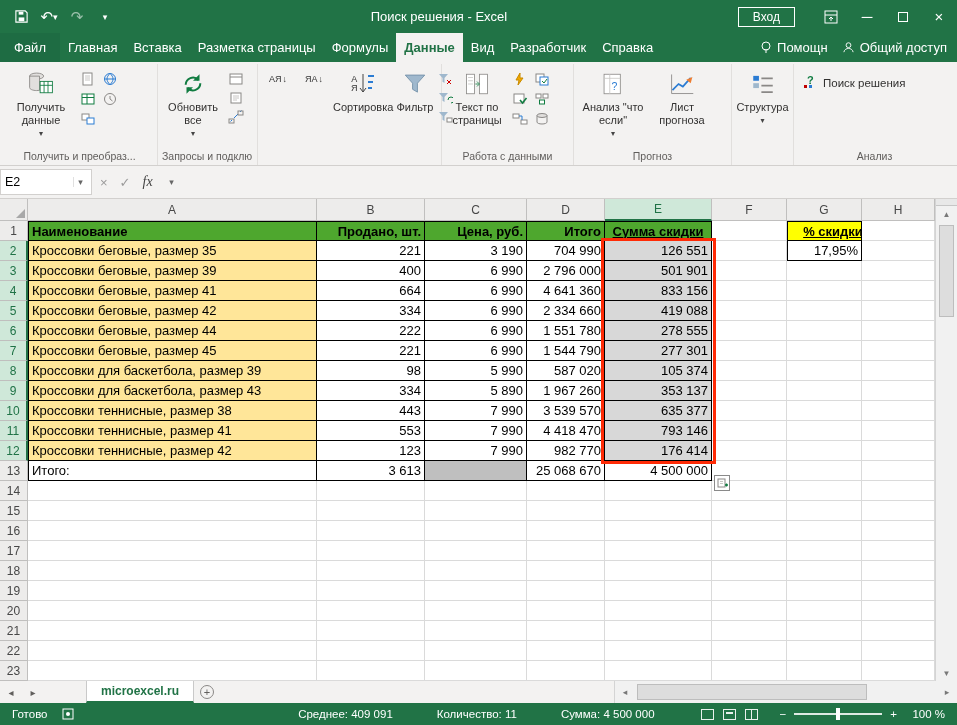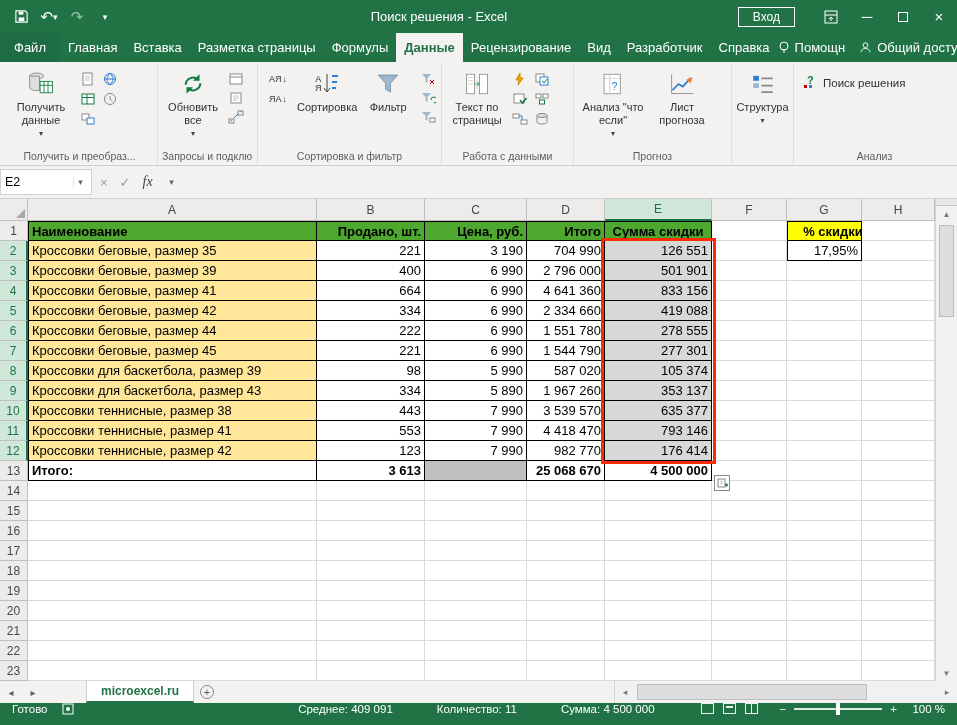--- a/index.html
+++ b/index.html
@@ -31,21 +31,21 @@
   .rgroup { display:flex; flex-direction:column; border-right:1px solid #E1DFDD; padding:0 4px; }
   .rgc { flex:1; display:flex; align-items:flex-start; gap:3px; }
   .rgl { height:17px; line-height:17px; text-align:center; color:#605E5C; font-size:10.5px; white-space:nowrap; overflow:hidden; }
   .bigbtn { width:62px; display:flex; flex-direction:column; align-items:center; text-align:center; padding-top:5px; line-height:13px; }
   .bigbtn.w70 { width:70px; }
   .bicon { width:30px; height:30px; display:flex; align-items:center; justify-content:center; margin-bottom:2px; }
   .caret { font-size:8px; color:#444; }
   .smallgrid { display:grid; grid-template-columns:20px 20px; grid-auto-rows:18px; gap:2px; padding-top:7px; }
   .smallcol { display:flex; flex-direction:column; gap:4px; padding-top:7px; }
   .sic { width:18px; height:15px; display:flex; align-items:center; justify-content:center; }
-  .minicol { display:flex; flex-direction:column; gap:4px; padding-top:7px; }
+  .minicol { display:flex; flex-direction:row; gap:4px; padding-top:7px; }
   .minisort { width:32px; height:16px; font-size:9px; display:flex; align-items:center; justify-content:center; color:#333; gap:1px; }
   .minisort b { font-weight:normal; font-size:9px; }
   .sortletters { display:flex; flex-direction:column; font-size:9px; line-height:9px; color:#333; margin-right:2px; }
   .solverbtn { display:flex; align-items:center; gap:5px; margin:10px 4px 0 4px; font-size:11.5px; white-space:nowrap; }
 
   
   .frow { height:33px; border-bottom:1px solid #D2D0CE; background:#F3F2F1; display:flex; align-items:stretch; }
   .namebox { width:92px; margin:3px 0 3px 0; background:#fff; border:1px solid #D2D0CE; display:flex; align-items:center; padding:0 4px; font-size:12.5px; }
   .nbtext { flex:1; }
   .nbcaret { width:14px; text-align:center; color:#666; font-size:9px; border-left:1px solid #E0E0E0; }
@@ -57,27 +57,27 @@
   
   .sheet { position:relative; width:957px; height:482px; background:#fff; }
   #grid { position:absolute; left:0; top:0; width:935px; height:482px; display:grid; overflow:hidden; background:#fff; }
   .corner { background:#EDECEB; border-right:1px solid #C0BFBE; border-bottom:1px solid #C0BFBE; position:relative; }
   .corner:after { content:""; position:absolute; right:2px; bottom:2px; width:0; height:0; border-left:9px solid transparent; border-bottom:9px solid #A8A8A8; }
   .head { background:#EDECEB; display:flex; align-items:center; justify-content:center; color:#474747; font-size:12px; border-right:1px solid #C0BFBE; border-bottom:1px solid #C0BFBE; }
   .colhead.sel { background:#CFE8D9; border-bottom:2px solid #217346; color:#1F7246; }
   .rowhead.sel { background:#CFE8D9; border-right:2px solid #217346; color:#1F7246; }
   .cell { background:#fff; display:flex; align-items:center; padding:0 3px; font-size:13px; color:#000; border-right:1px solid #DADADA; border-bottom:1px solid #DADADA; white-space:nowrap; overflow:hidden; }
   .num { justify-content:flex-end; }
-  .ctr { justify-content:center; }
+  .ctr { justify-content:center;text-decoration:underline; }
   .hdr { background:#4EA72E; font-weight:bold; }
   .hdr-y { background:#FFFF00; font-weight:bold;padding-left:20px; }
   .tan { background:#FFE699; }
   .selcell { background:#D8D8D8; }
   .gray13 { background:#BFBFBF; }
-  .bold { font-weight:bold; }
+  .bold { font-weight:normal; }
   .tb { border-right-color:#000; border-bottom-color:#000; }
   .tb-left { border-left:1px solid #000; }
   .tb-top { border-top:1px solid #000; }
   .redbox { position:absolute; left:601px; top:39px; width:115px; height:226px; border:3px solid #FF2B06; pointer-events:none; z-index:5; }
   .fillopt { position:absolute; left:714px; top:276px; width:16px; height:16px; background:#fff; border:1px solid #8a8a8a; z-index:6; display:flex; align-items:center; justify-content:center; }
   .vscroll { position:absolute; left:935px; top:0; width:22px; height:482px; background:#F1F1F1; border-left:1px solid #D4D4D4; }
   .vs-split { height:7px; border-bottom:1px solid #C6C6C6; background:#E8E8E8; }
   .vs-btn { height:16px; display:flex; align-items:center; justify-content:center; color:#787878; font-size:8px; }
   .vs-thumb { position:absolute; left:3px; top:26px; width:15px; height:92px; background:#DDDDDD; border:1px solid #BDBDBD; }
   .vs-down { position:absolute; bottom:0; left:0; width:100%; }
@@ -87,21 +87,21 @@
   .navarr { width:22px; display:flex; align-items:center; justify-content:center; color:#605E5C; font-size:10px; }
   .sheettab { margin-left:42px; background:#fff; color:#217346; font-weight:bold; padding:0 14px; display:flex; align-items:center; border:1px solid #C9C9C9; border-top:none; border-bottom:2px solid #217346; }
   .addsheet { width:26px; display:flex; align-items:center; justify-content:center; }
   .addsheet span { width:14px; height:14px; border:1px solid #8A8886; border-radius:50%; color:#605E5C; font-size:11px; line-height:12px; text-align:center; display:block; }
   .hscroll { margin-left:auto; width:343px; background:#F1F1F1; border-left:1px solid #D4D4D4; position:relative; display:flex; align-items:center; }
   .hs-arr { width:20px; text-align:center; color:#787878; font-size:9px; }
   .hs-arr.r { position:absolute; right:0; }
   .hs-thumb { position:absolute; left:22px; top:3px; width:230px; height:16px; background:#DDDDDD; border:1px solid #BDBDBD; }
 
   
-  .statusbar { height:22px; background:#217346; color:#fff; display:flex; align-items:flex-start; font-size:11.5px; }
+  .statusbar { height:22px; background:#217346; color:#fff; display:flex; align-items:center; font-size:11.5px; }
   .sb-ready { padding-left:12px; }
   .micon { margin-left:14px; display:flex; align-items:center; }
   .aggs { margin-left:auto; display:flex; gap:44px; }
   .sb-views { display:flex; gap:9px; margin-left:46px; align-items:center; }
   .vicon { width:13px; height:11px; border:1px solid #fff; position:relative; opacity:.9; }
   .vicon.v2:after { content:""; position:absolute; left:2px; right:2px; top:2px; height:2px; background:#fff; }
   .vicon.v3:after { content:""; position:absolute; left:5px; top:0; bottom:0; width:1px; background:#fff; }
   .zoom { display:flex; align-items:center; gap:8px; margin-left:22px; padding-right:12px; }
   .ztrack { width:88px; height:2px; background:rgba(255,255,255,.85); position:relative; }
   .zthumb { position:absolute; left:42px; top:-5px; width:4px; height:12px; background:#fff; }
@@ -152,21 +152,20 @@
   </div>
 </div>
 
 <div class="tabsrow">
   <div class="ftab">Файл</div>
   <div class="rtab">Главная</div>
   <div class="rtab">Вставка</div>
   <div class="rtab">Разметка страницы</div>
   <div class="rtab">Формулы</div>
   <div class="rtab active">Данные</div>
-  <div class="rtab">Рецензирование</div>
   <div class="rtab">Вид</div>
   <div class="rtab">Разработчик</div>
   <div class="rtab">Справка</div>
   <div class="tabs-right">
     <span class="tr-item">
       <svg width="12" height="14" viewBox="0 0 12 14">
           <circle cx="6" cy="5" r="4" fill="none" stroke="#fff"></circle>
           <path d="M4.5 9h3M5 11h2" stroke="#fff"></path>
         </svg>
       <span>Помощн</span>
@@ -319,21 +318,20 @@
             </svg>
           </span>
         <span class="sic">
             <svg width="16" height="14" viewBox="0 0 16 14">
               <path d="M2 2h9l-3.5 4v5l-2-1.2V6z" fill="#9FB8CD"></path>
               <rect x="10" y="8" width="5" height="4" fill="#fff" stroke="#8A8886"></rect>
             </svg>
           </span>
       </div>
     </div>
-    <div class="rgl">Сортировка и фильтр</div>
   </div>
 
   <div class="rgroup" style="width:132px">
     <div class="rgc">
       <div class="bigbtn">
         <span class="bicon">
           <svg width="26" height="26" viewBox="0 0 32 32">
               <rect x="3" y="4" width="10" height="24" fill="#fff" stroke="#8A8886"></rect>
               <path d="M5 8h6M5 12h6M5 16h6" stroke="#C8C6C4"></path>
               <rect x="19" y="4" width="10" height="24" fill="#fff" stroke="#8A8886"></rect>

